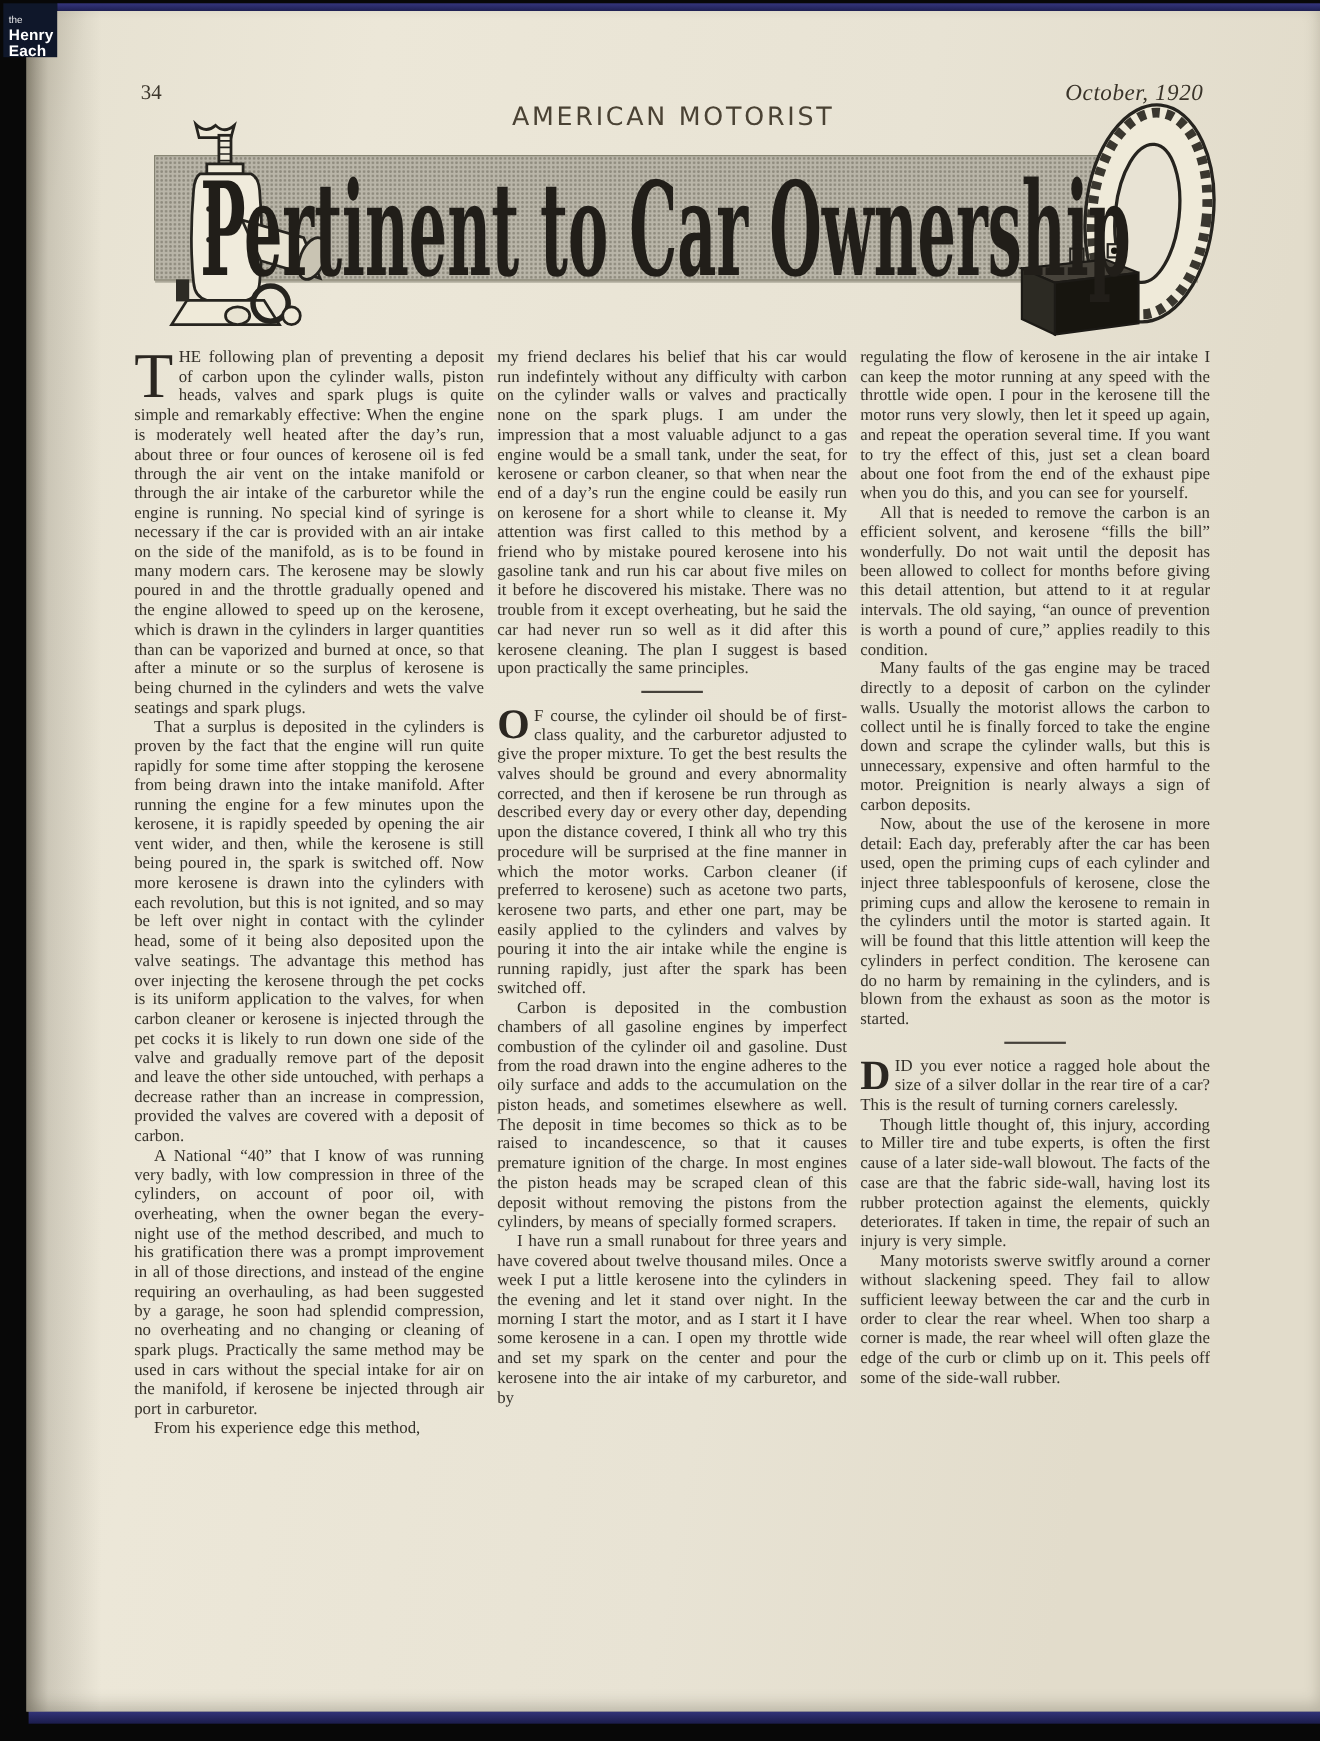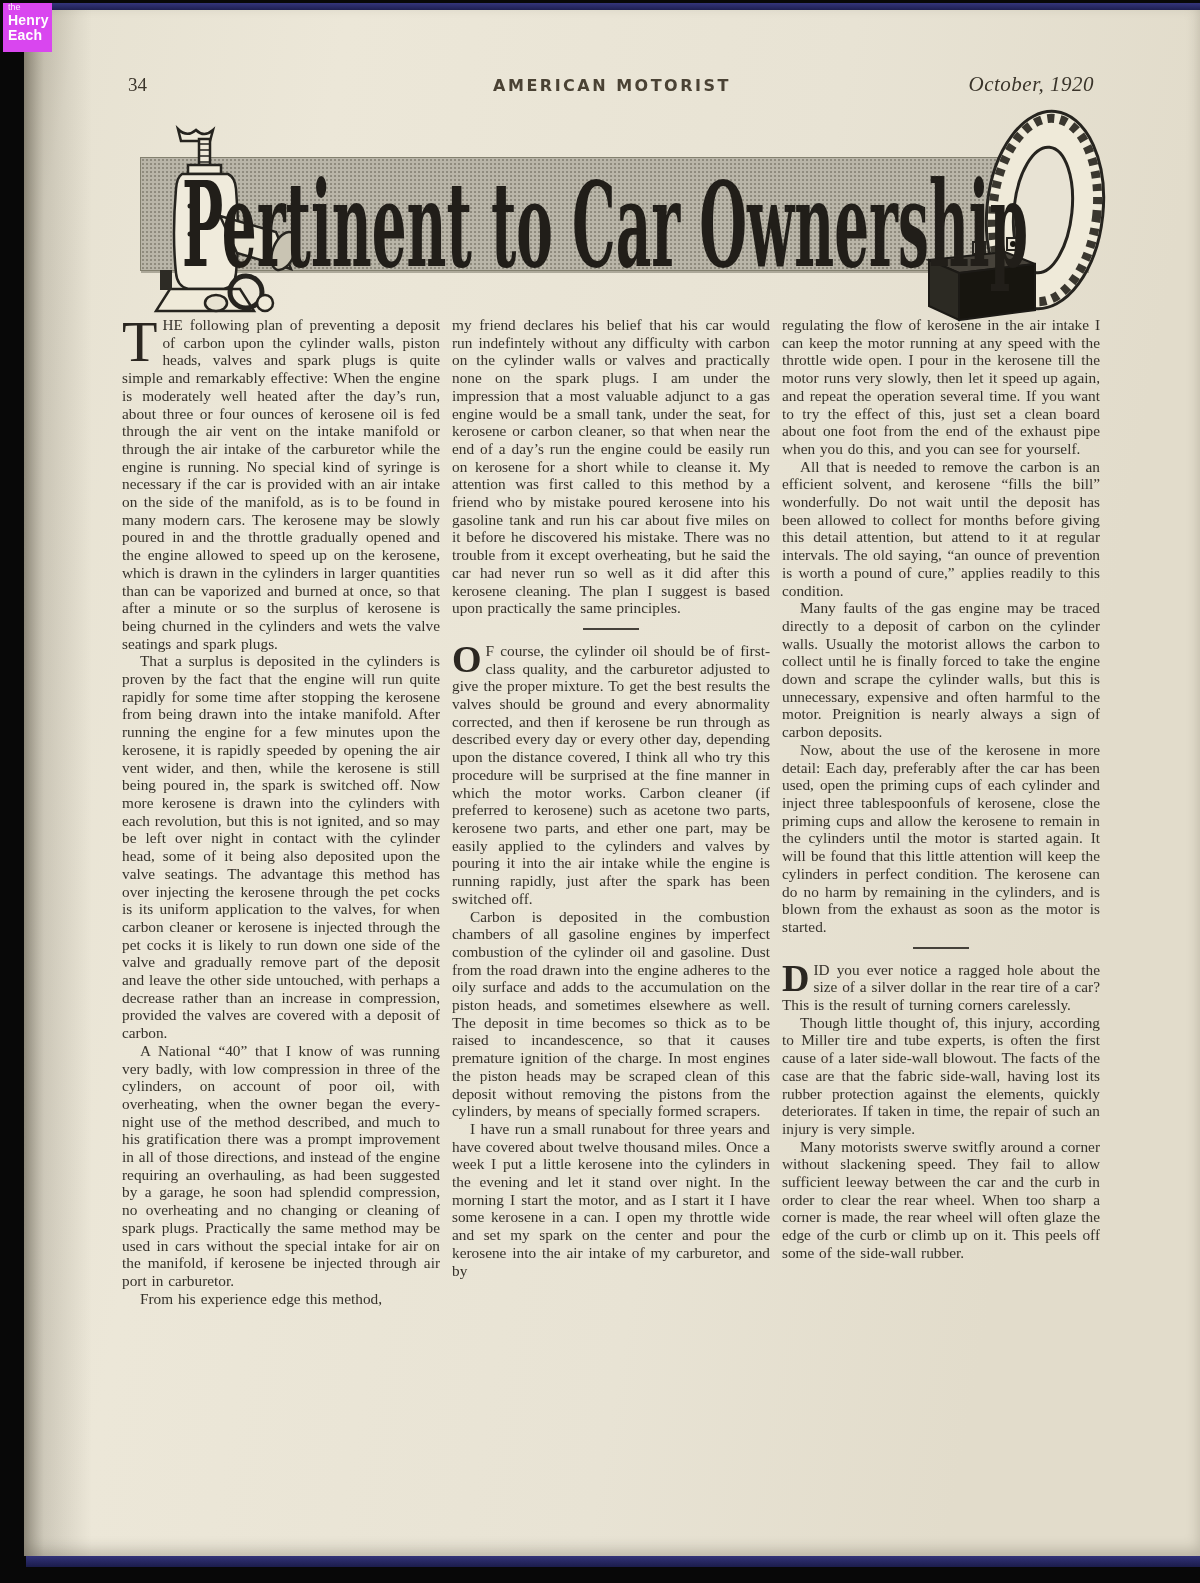--- a/index.html
+++ b/index.html
@@ -17,36 +17,36 @@
     position:absolute;left:24px;top:10px;width:1176px;height:1546px;
     background:linear-gradient(100deg,#d9d3c1 0px,#e7e2d2 55px,#ece7d8 320px,#e8e3d4 820px,#e2dccb 1176px);
     box-shadow:inset 0 -6px 14px rgba(60,55,40,.25);
   }
   .page::before{
     content:"";position:absolute;left:0;top:0;bottom:0;width:70px;
     background:linear-gradient(to right,rgba(70,64,50,.5),rgba(70,64,50,.18) 20px,rgba(70,64,50,0) 68px);
   }
   
   .hf-logo{
-    position:absolute;left:3px;top:3px;width:49px;height:49px;background:#d946ef;
+    position:absolute;left:3px;top:3px;width:49px;height:49px;background:#0f172a;
     color:#fff;font-family:"Liberation Sans",sans-serif;
-    padding:0 0 0 5px;box-sizing:border-box;line-height:1;z-index:5;
+    padding:11px 0 0 5px;box-sizing:border-box;line-height:1;z-index:5;
   }
   .hf-the{font-size:9px;font-weight:400;display:block;margin-bottom:1px;opacity:.9;}
   .hf-big{font-size:14px;font-weight:700;display:block;letter-spacing:.2px;margin-top:1px;}
   
   .folio{position:absolute;left:104px;top:64px;font-size:19px;color:#3c362c;}
   .masthead{
-    position:absolute;left:50%;transform:translateX(-50%);top:66px;
-    font-family:"DejaVu Sans",sans-serif;font-weight:700;font-size:16px;
+    position:absolute;left:50%;transform:translateX(-50%);top:84px;
+    font-family:"DejaVu Sans",sans-serif;font-weight:400;font-size:23px;
     letter-spacing:2.5px;color:#4a4234;white-space:nowrap;
   }
   .issue-date{position:absolute;right:106px;top:62px;font-style:italic;font-size:21px;color:#3a342a;letter-spacing:.5px;}
   
-  .banner{position:absolute;left:0;top:16px;width:1176px;height:310px;}
+  .banner{position:absolute;left:0;top:0;width:1176px;height:310px;}
   .band{
     position:absolute;left:116px;top:131px;width:946px;height:112px;
     background-color:#b9b5a8;
     background-image:radial-gradient(#8f8b7e 1px,rgba(0,0,0,0) 1.35px);
     background-size:4px 4px;
     border:1px solid #83806f;
     box-shadow:1px 2px 0 rgba(60,56,44,.35);
   }
   .banner-title-svg{position:absolute;left:156px;top:104px;z-index:3;}
   .illus{position:absolute;z-index:2;}

